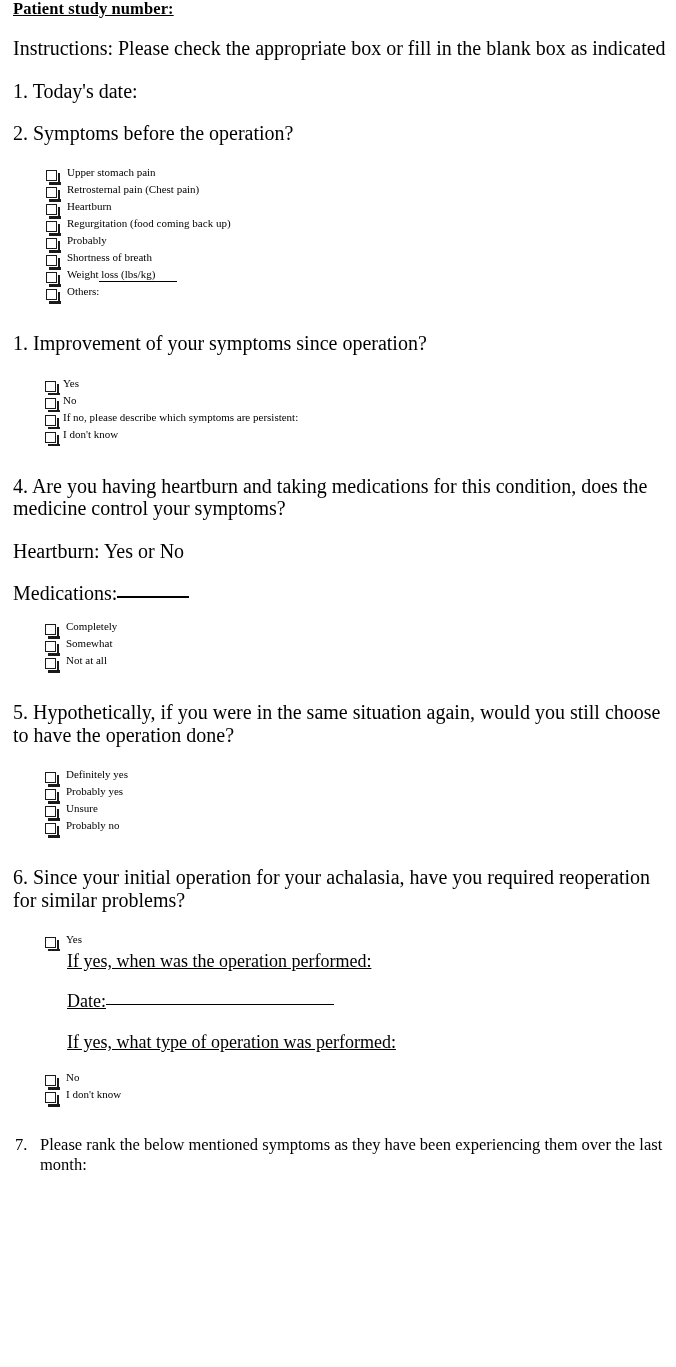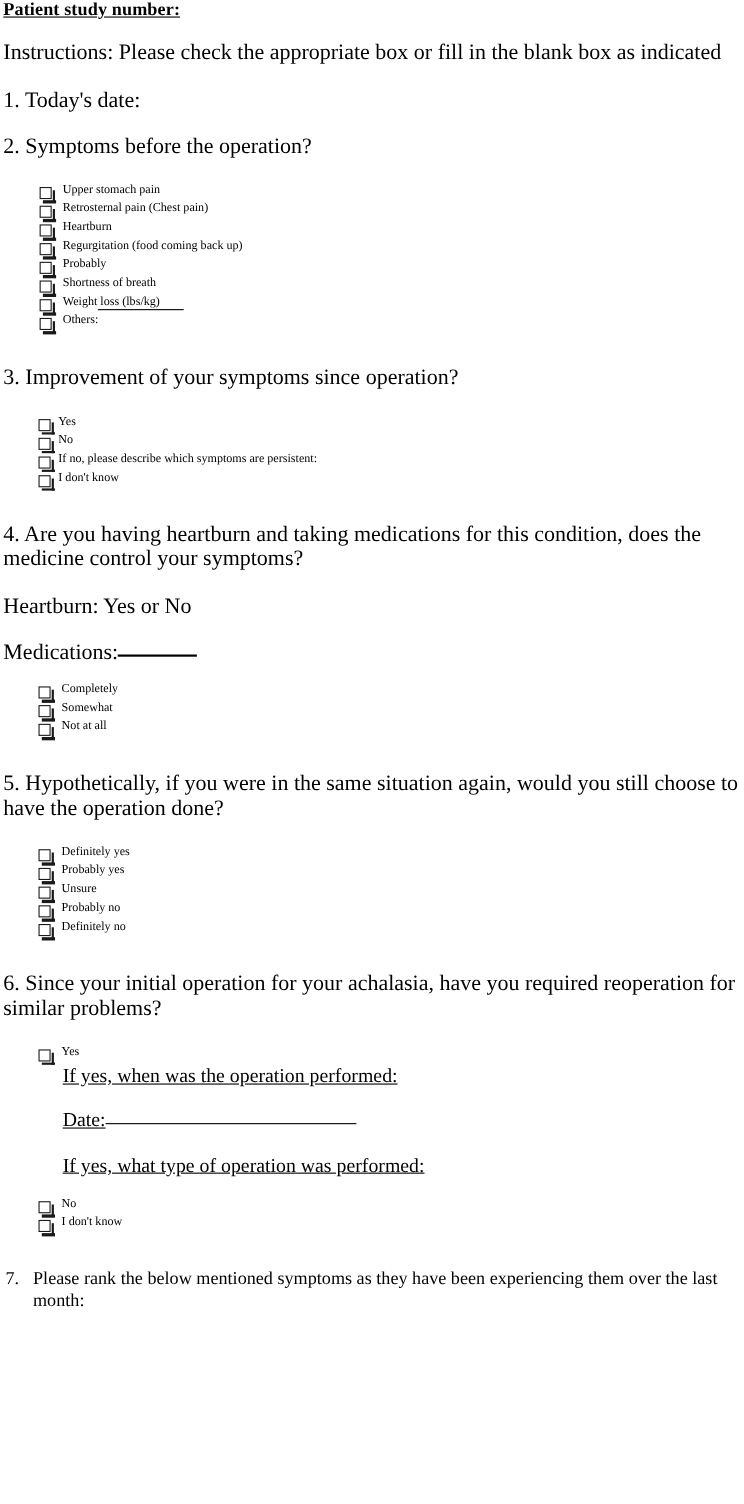--- a/index.html
+++ b/index.html
@@ -12,21 +12,21 @@
     font-family: "Liberation Serif", "DejaVu Serif", serif;
     color: #000000;
     -webkit-font-smoothing: antialiased;
   }
   .page {
     position: relative;
     width: 676px;
     min-height: 1367px;
     background: #ffffff;
     box-sizing: border-box;
-    padding: 0px 0px 0px 3px;
+    padding: 0px 0px 0px 13px;
     overflow: hidden;
   }
 
   
   .doc-title {
     font-size: 16.5px;
     font-weight: bold;
     text-decoration: underline;
     line-height: 1.05;
     margin: 0;
@@ -205,21 +205,21 @@
       <span class="cb-gap-wide"></span>
       <span class="checkbox"></span>
       <span class="cb-spacer-wide"></span>
       <span class="cb-label">Others:</span>
       <span class="blank-rule blank-short"></span>
     </li>
   </ul>
 
   <div class="gap-xl"></div>
 
-  <div class="para">3. Improvement of your symptoms since operation?</div>
+  <div class="para">1. Improvement of your symptoms since operation?</div>
 
   <div class="gap-m"></div>
 
   <ul class="cb-list">
     <li class="cb-item">
       <span class="cb-gap-narrow"></span>
       <span class="checkbox"></span>
       <span class="cb-spacer-narrow"></span>
       <span class="cb-label">Yes</span>
     </li>
@@ -303,26 +303,20 @@
       <span class="cb-gap-narrow"></span>
       <span class="checkbox"></span>
       <span class="cb-spacer-wide"></span>
       <span class="cb-label">Unsure</span>
     </li>
     <li class="cb-item">
       <span class="cb-gap-narrow"></span>
       <span class="checkbox"></span>
       <span class="cb-spacer-wide"></span>
       <span class="cb-label">Probably no</span>
-    </li>
-    <li class="cb-item">
-      <span class="cb-gap-narrow"></span>
-      <span class="checkbox"></span>
-      <span class="cb-spacer-wide"></span>
-      <span class="cb-label">Definitely no</span>
     </li>
   </ul>
 
   <div class="gap-xl"></div>
 
   <div class="para">6. Since your initial operation for your achalasia, have you required reoperation for similar problems?</div>
 
   <div class="gap-m"></div>
 
   <ul class="cb-list">

